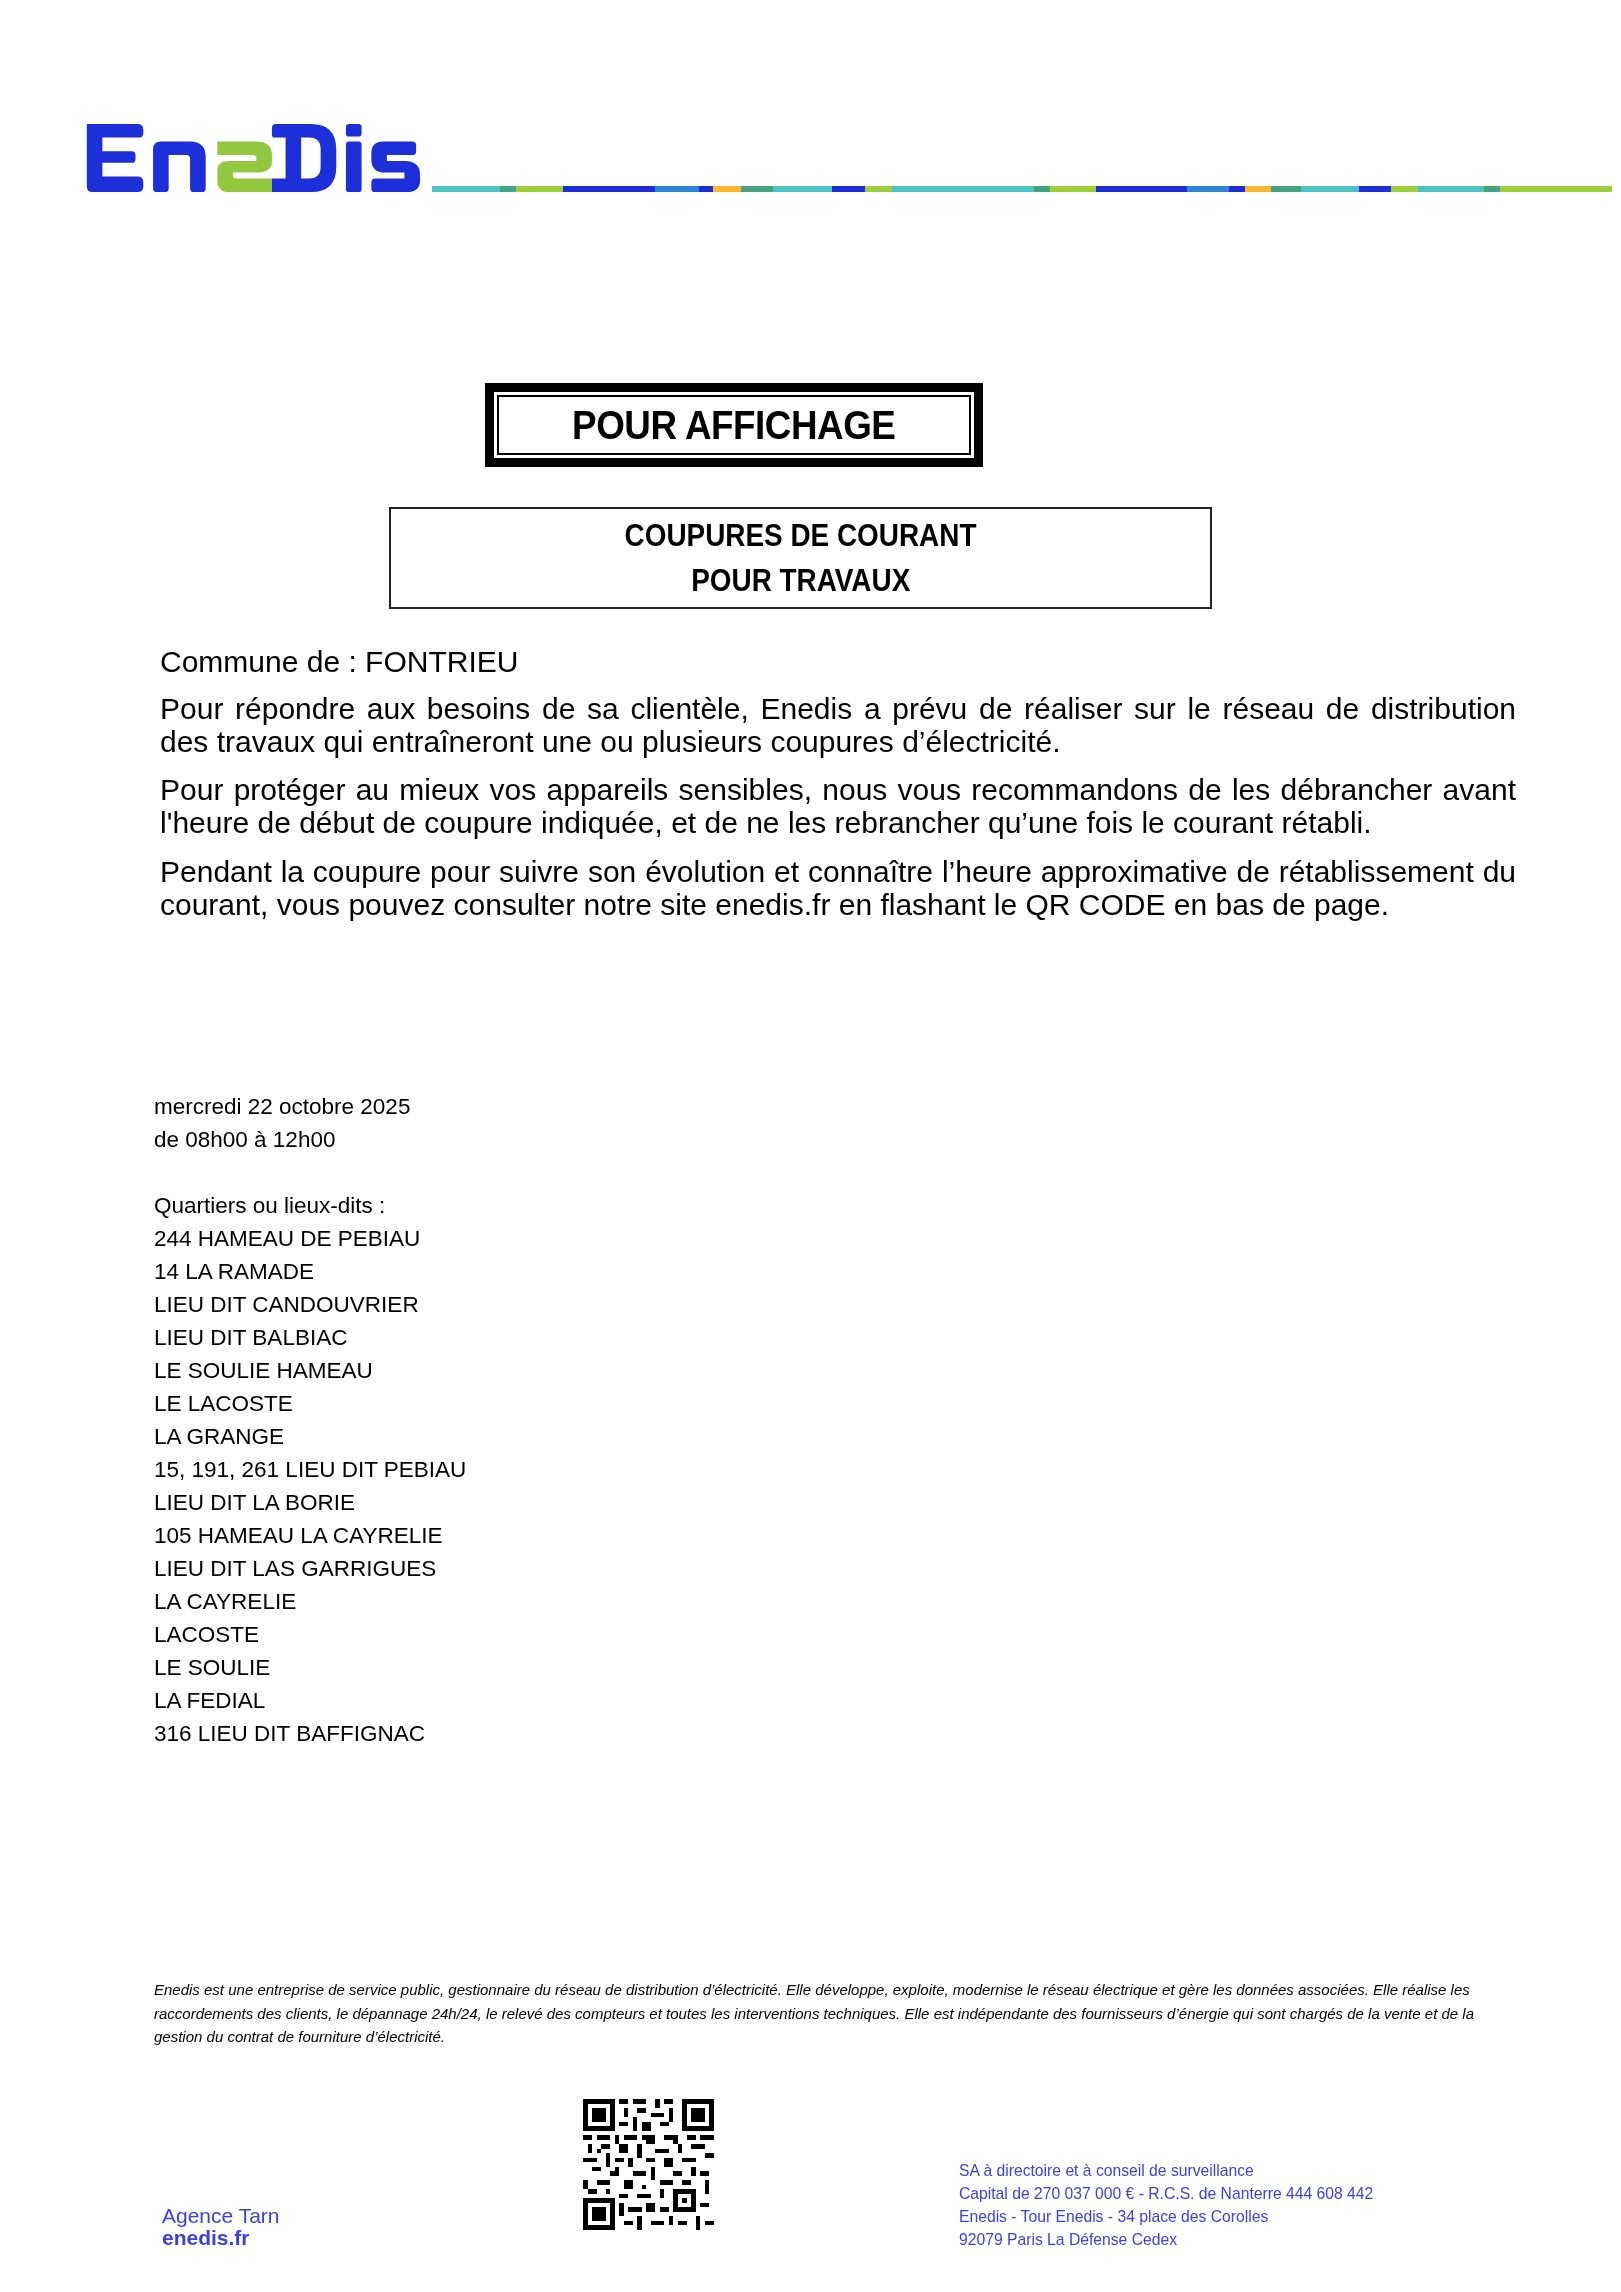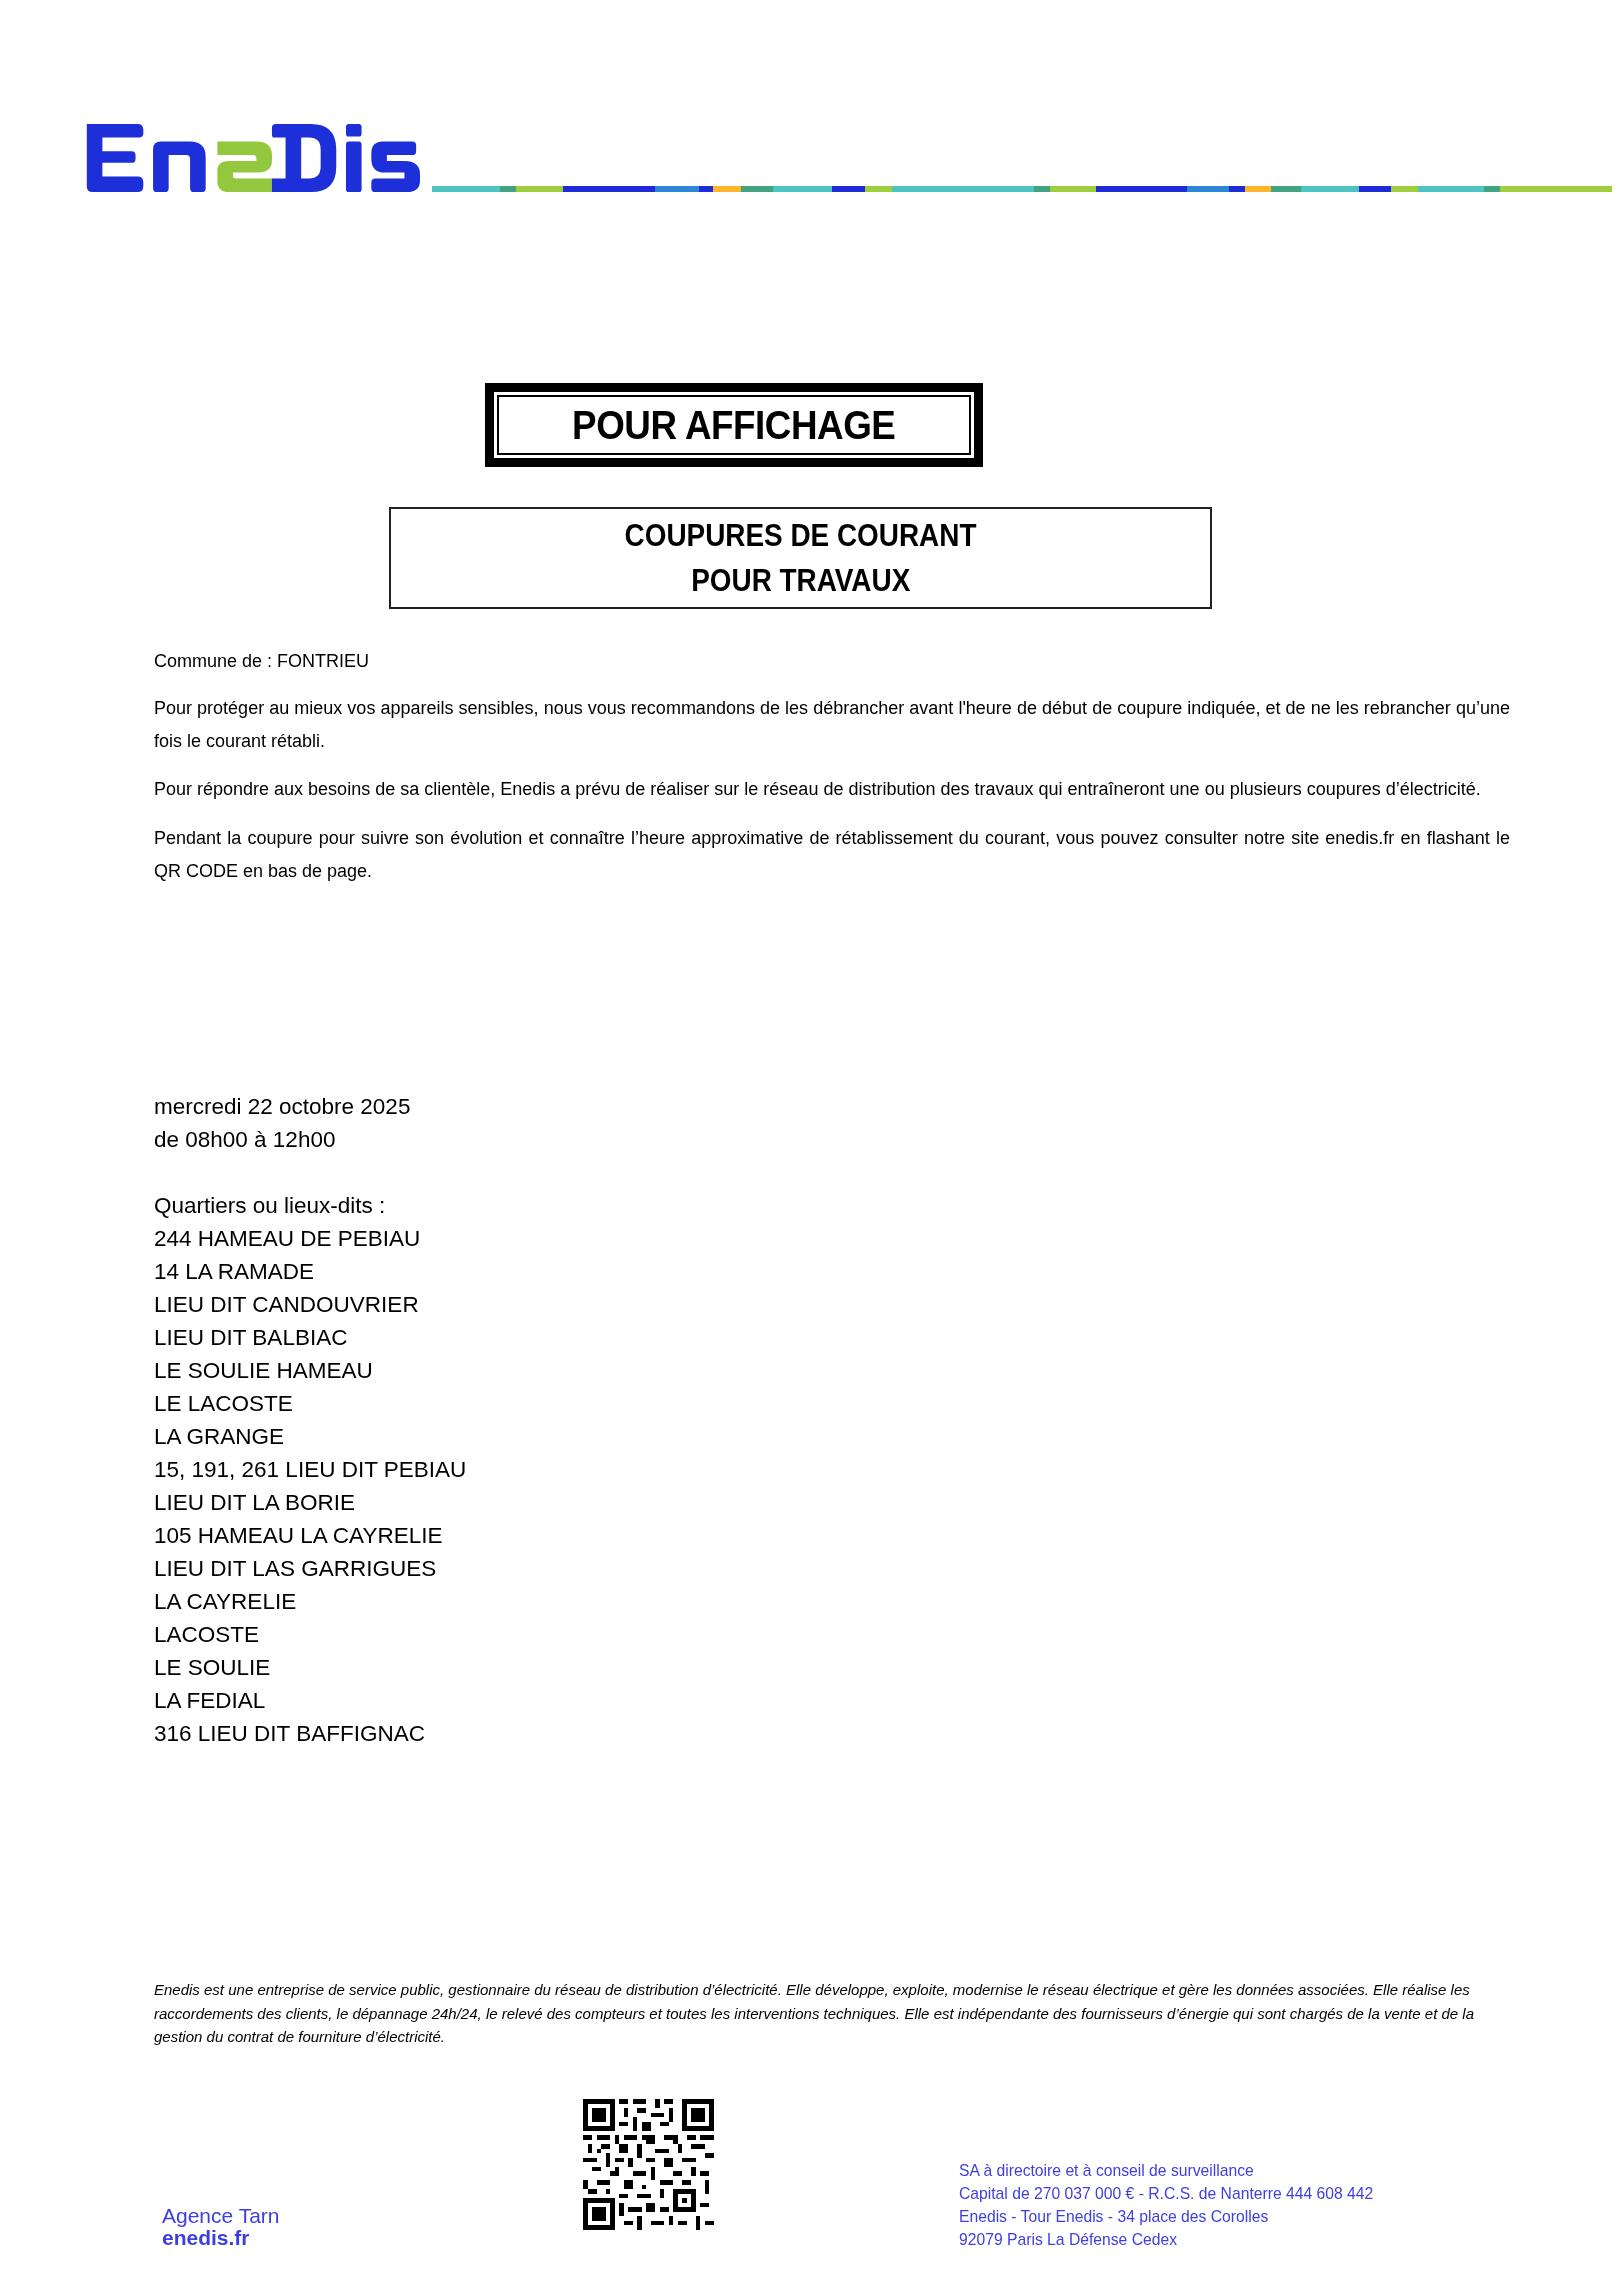--- a/index.html
+++ b/index.html
@@ -15,21 +15,21 @@
   .box1 .inner { position: absolute; left: 2.9px; top: 2.9px; right: 2.9px; bottom: 2.9px;
           border: 2.9px solid #000; display: flex; align-items: center; justify-content: center; }
   .box1 .title { font-size: 40px; font-weight: bold; font-family: "Liberation Sans", sans-serif;
           letter-spacing: -0.5px; transform: scaleX(0.92); }
 
   .box2 { position: absolute; left: 389px; top: 507px; width: 823px; height: 102px;
           box-sizing: border-box; border: 2px solid #222; display: flex; flex-direction: column;
           align-items: center; justify-content: center; }
   .box2 .line { font-size: 31px; font-weight: bold; line-height: 45px; transform: scaleX(0.9); }
 
-  .body { position: absolute; left: 154px; top: 645px; width: 1356px; font-size: 18px;
+  .body { position: absolute; left: 160px; top: 645px; width: 1356px; font-size: 30px;
           line-height: 33px; }
   .body p { margin: 0 0 15.7px 0; text-align: justify; }
   .body p.commune { margin-bottom: 13.7px; }
   .body p.underline span { text-decoration: underline; }
   .schedule { position: absolute; left: 154px; top: 1090px; font-size: 22.5px; line-height: 33px; }
   .schedule .gap { height: 33px; }
   .places { list-style: none; margin: 0; padding: 0; }
   .places li { margin: 0; padding: 0; }
 
   .disclaimer { position: absolute; left: 154px; top: 1978px; width: 1358px; font-size: 15px;
@@ -95,22 +95,22 @@
   </div>
 </div>
 
 <div class="box2">
   <span class="line">COUPURES DE COURANT</span>
   <span class="line">POUR TRAVAUX</span>
 </div>
 
 <div class="body">
   <p class="commune">Commune de : FONTRIEU</p>
+  <p>Pour répondre aux besoins de sa clientèle, Enedis a prévu de réaliser sur le réseau de distribution des travaux qui entraîneront une ou plusieurs coupures d’électricité.</p>
   <p>Pour protéger au mieux vos appareils sensibles, nous vous recommandons de les débrancher avant l'heure de début de coupure indiquée, et de ne les rebrancher qu’une fois le courant rétabli.</p>
-  <p>Pour répondre aux besoins de sa clientèle, Enedis a prévu de réaliser sur le réseau de distribution des travaux qui entraîneront une ou plusieurs coupures d’électricité.</p>
   <p>Pendant la coupure pour suivre son évolution et connaître l’heure approximative de rétablissement du courant, vous pouvez consulter notre site enedis.fr en flashant le QR CODE en bas de page.</p>
 </div>
 
 <div class="schedule">
   <div>mercredi 22 octobre 2025</div>
   <div>de 08h00 à 12h00</div>
   <div class="gap"></div>
   <div>Quartiers ou lieux-dits :</div>
   <ul class="places">
     <li>244 HAMEAU DE PEBIAU</li>

